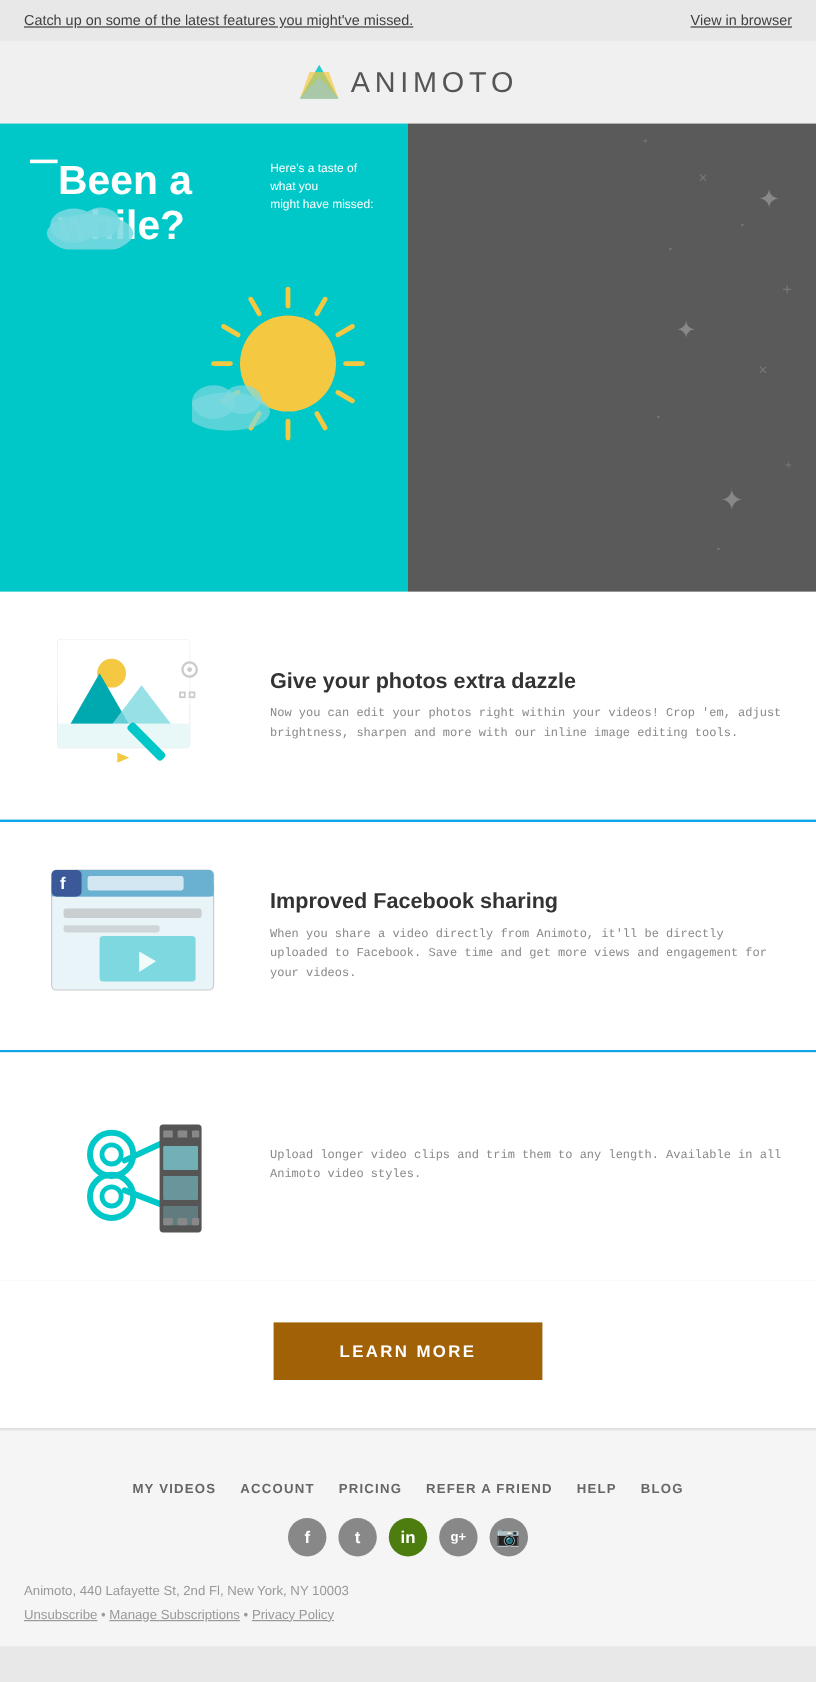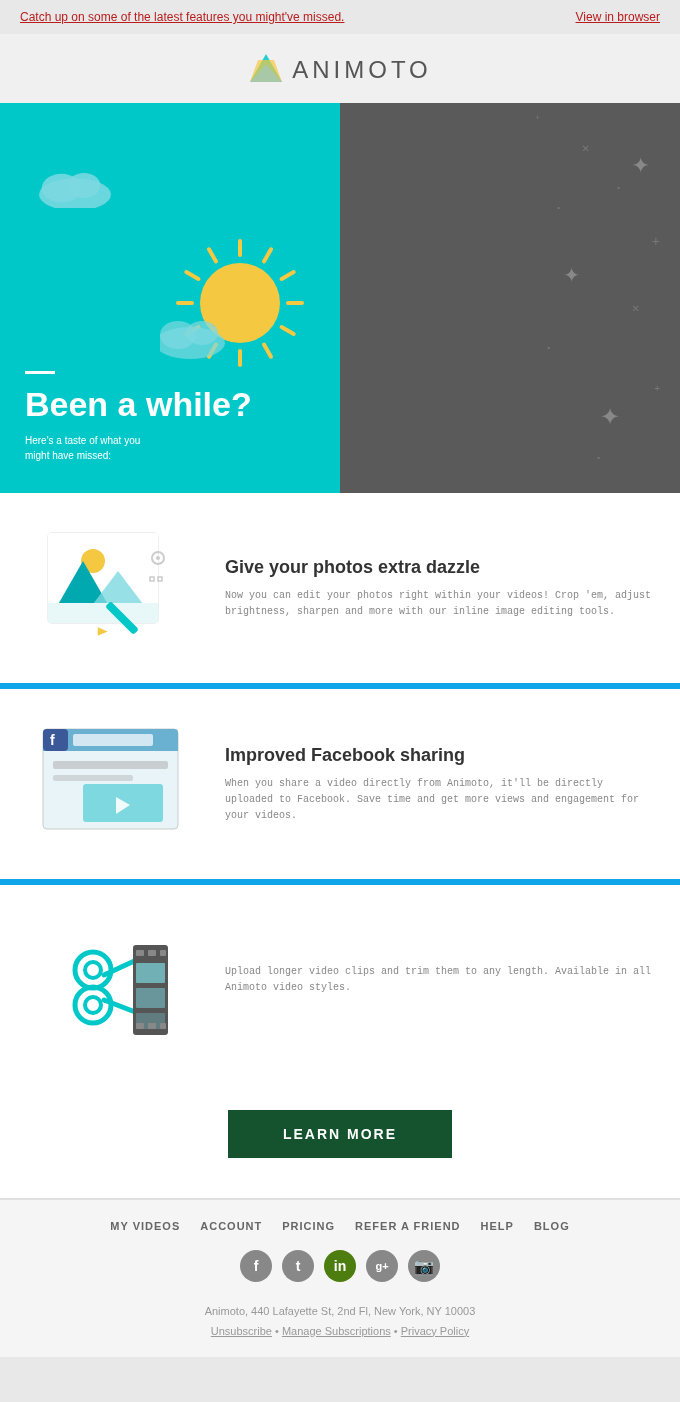--- a/index.html
+++ b/index.html
@@ -13,21 +13,21 @@
     
     .top-bar {
       background: #e8e8e8;
       display: flex;
       justify-content: space-between;
       align-items: center;
       padding: 10px 20px;
       font-size: 12px;
     }
     .top-bar a {
-      color: #b91c1c;
+      color: #404040;
       text-decoration: underline;
     }
 
     
     .logo-area {
       background: #f0f0f0;
       text-align: center;
       padding: 18px 0 15px;
       display: flex;
       align-items: center;
@@ -47,21 +47,21 @@
       display: flex;
       height: 390px;
     }
     .hero-left {
       background: #00c8c8;
       width: 50%;
       position: relative;
       overflow: hidden;
       padding: 30px 25px;
       display: flex;
-      flex-direction: column;
+      flex-direction: row;
       justify-content: flex-end;
     }
     .hero-right {
       background: #5a5a5a;
       width: 50%;
       position: relative;
       overflow: hidden;
     }
     .hero-title {
       color: #fff;
@@ -106,21 +106,21 @@
       color: #888;
       font-size: 14px;
     }
 
     
     .feature-section {
       background: #fff;
       display: flex;
       align-items: center;
       padding: 30px 25px;
-      border-bottom: 6px solid #0ea5e9;
+      border-bottom: 2px solid #0ea5e9;
       gap: 25px;
     }
     .feature-icon {
       width: 175px;
       min-width: 175px;
       display: flex;
       align-items: center;
       justify-content: center;
       height: 130px;
     }
@@ -139,37 +139,37 @@
     }
 
     
     .cta-section {
       background: #fff;
       text-align: center;
       padding: 35px 0 40px;
       border-bottom: 1px solid #e0e0e0;
     }
     .cta-button {
-      background: #14532d;
+      background: #a16207;
       color: #fff;
       font-size: 14px;
       font-weight: bold;
       letter-spacing: 2px;
       padding: 16px 55px;
       border: none;
       cursor: pointer;
       text-transform: uppercase;
       display: inline-block;
     }
 
     
     .footer-nav {
       background: #f5f5f5;
       text-align: center;
-      padding: 20px 20px 15px;
+      padding: 43px 20px 15px;
       border-top: 1px solid #e0e0e0;
     }
     .footer-links {
       display: flex;
       justify-content: center;
       gap: 20px;
       margin-bottom: 18px;
       flex-wrap: wrap;
     }
     .footer-link {
@@ -195,21 +195,21 @@
       align-items: center;
       justify-content: center;
       color: #fff;
       font-size: 14px;
       font-weight: bold;
     }
     .footer-address {
       font-size: 11px;
       color: #999;
       line-height: 1.8;
-      text-align: center;
+      text-align: left;
     }
     .footer-address a {
       color: #999;
       text-decoration: underline;
     }
 
     
     .photo-edit-svg, .fb-share-svg, .video-trim-svg {
       width: 170px;
       height: 130px;

